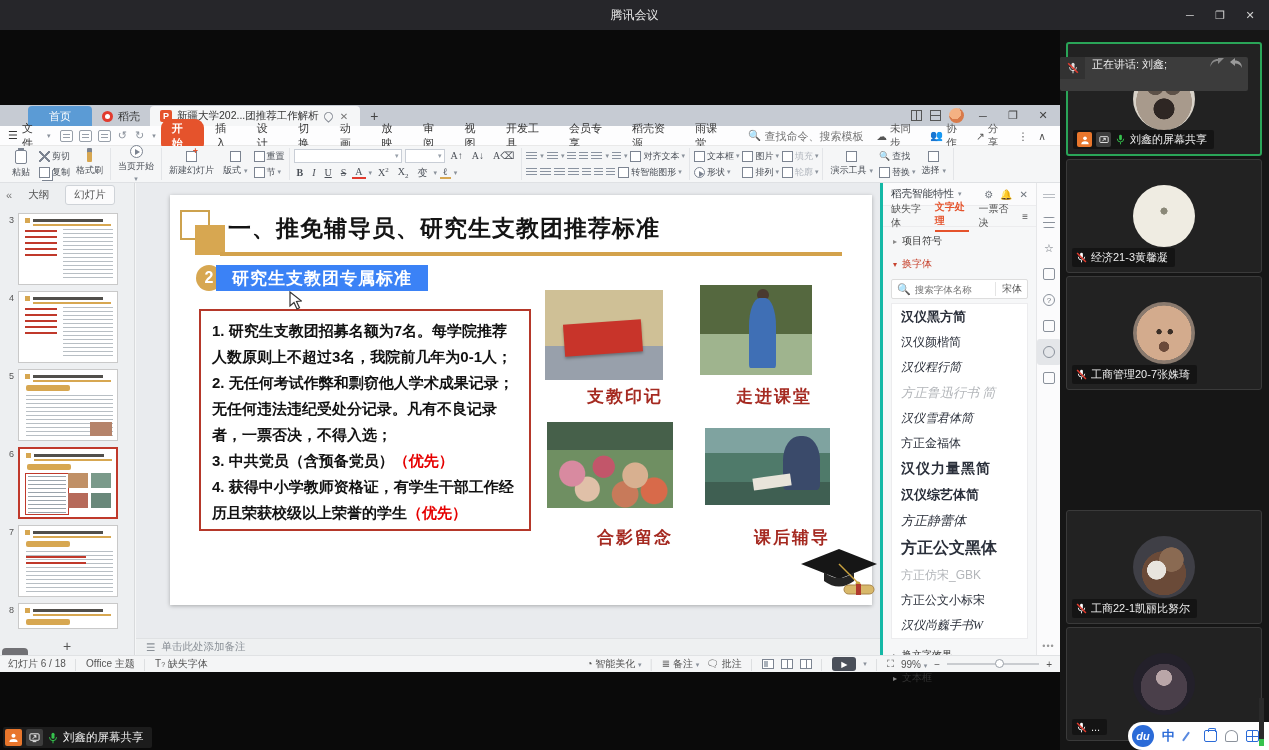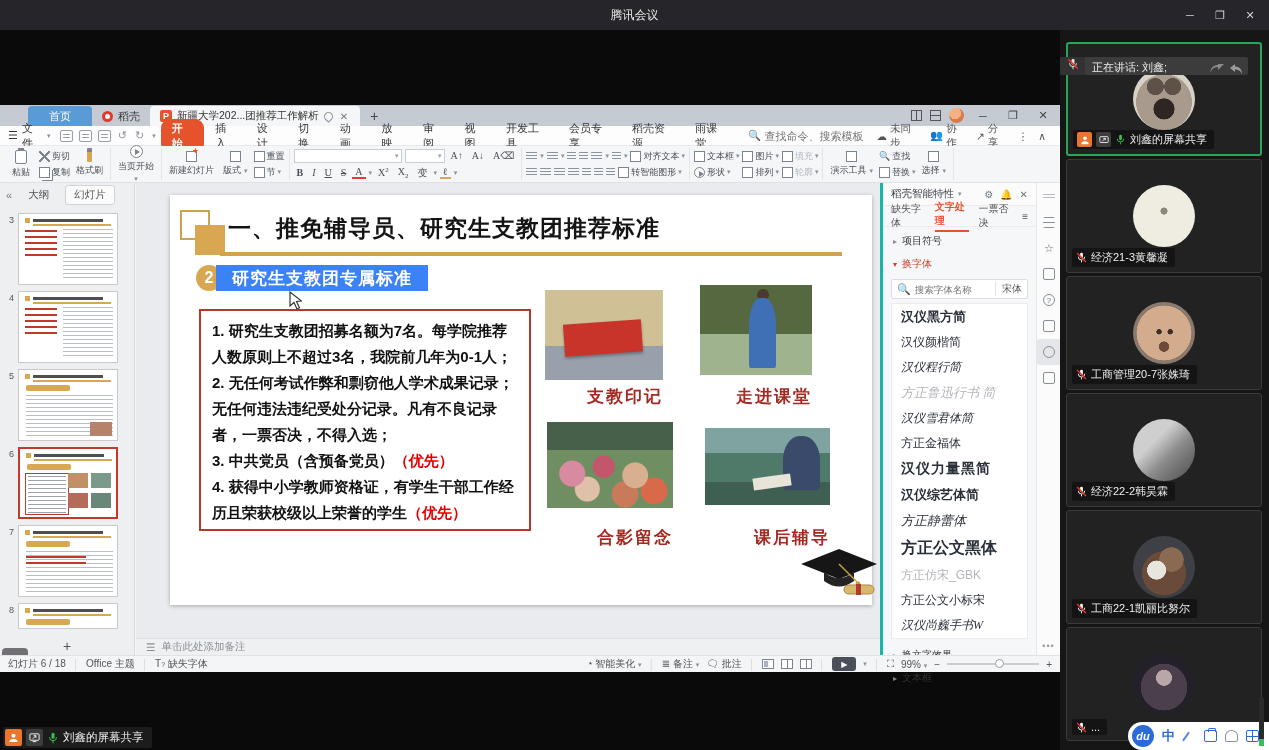--- a/index.html
+++ b/index.html
@@ -165,21 +165,21 @@
 .av2{background:radial-gradient(circle at 50% 42%,#8a8878 0 7%,#efece2 8%)}
 .av3{background:radial-gradient(circle at 50% 72%,#6b4a3a 0 9%,transparent 10%),radial-gradient(circle at 42% 48%,#3a2e26 0 5%,transparent 6%),radial-gradient(circle at 60% 48%,#3a2e26 0 5%,transparent 6%),radial-gradient(circle at 50% 50%,#d3ab8d 0 62%,#8a7a6e 63%)}
 .av4{background:linear-gradient(135deg,#cfcfcf 0 35%,#8a8a8a 60%,#4a4a4a)}
 .av5{background:radial-gradient(circle at 38% 55%,#e8e4de 0 18%,transparent 19%),radial-gradient(circle at 62% 38%,#8a6a52 0 22%,transparent 23%),radial-gradient(circle at 50% 60%,#6a4a38 0 45%,#3f3f46 46%)}
 .av6{background:radial-gradient(circle at 50% 40%,#b9a6a8 0 16%,transparent 17%),radial-gradient(circle at 50% 55%,#4a3f4a 0 50%,#23202a 51%)}
 .plabel{position:absolute;left:5px;bottom:5px;display:flex;align-items:center;gap:4px;background:rgba(15,15,15,.72);padding:2px 7px 2px 4px;border-radius:2px;color:#ededed;font-size:11px;white-space:nowrap}
 .badge{width:17px;height:17px;border-radius:2px;display:flex;align-items:center;justify-content:center;flex:none}
 .badge.orange{background:#e8762c}
 .badge.dark{background:#3d3d3d}
 
-.sbanner{position:absolute;left:1060px;top:57px;width:188px;height:18px;background:#3c3c3c;display:flex;align-items:flex-end;border-radius:2px;overflow:hidden}
+.sbanner{position:absolute;left:1060px;top:57px;width:188px;height:34px;background:#3c3c3c;display:flex;align-items:flex-start;border-radius:2px;overflow:hidden}
 .sb-mic{width:25px;height:22px;background:#323232;display:flex;align-items:center;justify-content:center;flex:none}
 .sbanner .txt{color:#ececec;font-size:11px;padding-left:7px;flex:1;white-space:nowrap}
 .sb-icons{display:flex;gap:4px;padding-right:5px;align-items:center}
 
 .imebar{position:absolute;right:0;top:722px;width:141px;height:28px;background:#fff;border-radius:14px 0 0 14px;display:flex;align-items:center;gap:8px;padding:0 8px 0 4px}
 .du{width:22px;height:22px;border-radius:50%;background:#2b6bd8;color:#fff;font-weight:bold;font-size:11px;font-style:italic;display:flex;align-items:center;justify-content:center;flex:none}
 .ime-lang{color:#2b6bd8;font-size:13px;font-weight:bold}
 .imeic{width:13px;height:12px;border:1px solid #2b6bd8;border-radius:2px;position:relative}
 .imeic.case:after{content:"";position:absolute;left:3px;top:-3px;width:6px;height:3px;border:1px solid #2b6bd8;border-bottom:none;border-radius:2px 2px 0 0}
 .imeic.person{border-color:#8a919b;border-radius:50% 50% 2px 2px}
@@ -759,32 +759,20 @@
       <div class="plabel">
           <svg width="11" height="11" viewBox="0 0 12 12">
             <rect x="4.5" y="0.8" width="3" height="6" rx="1.5" fill="#fff"></rect>
             <path d="M2.5 5.2a3.5 3.5 0 0 0 7 0" stroke="#fff" fill="none"></path>
             <line x1="6" y1="9" x2="6" y2="11.3" stroke="#fff"></line>
             <line x1="1.2" y1="1.2" x2="10.8" y2="10.8" stroke="#e23b2e" stroke-width="1.6"></line>
           </svg>
           <span>工商管理20-7张姝琦</span>
         </div>
     </div>
-    <div class="tile" style="top:363px">
-      <div class="av av4"></div>
-      <div class="plabel">
-          <svg width="11" height="11" viewBox="0 0 12 12">
-            <rect x="4.5" y="0.8" width="3" height="6" rx="1.5" fill="#fff"></rect>
-            <path d="M2.5 5.2a3.5 3.5 0 0 0 7 0" stroke="#fff" fill="none"></path>
-            <line x1="6" y1="9" x2="6" y2="11.3" stroke="#fff"></line>
-            <line x1="1.2" y1="1.2" x2="10.8" y2="10.8" stroke="#e23b2e" stroke-width="1.6"></line>
-          </svg>
-          <span>经济22-2韩昊霖</span>
-        </div>
-    </div>
     <div class="tile" style="top:480px">
       <div class="av av5"></div>
       <div class="plabel">
           <svg width="11" height="11" viewBox="0 0 12 12">
             <rect x="4.5" y="0.8" width="3" height="6" rx="1.5" fill="#fff"></rect>
             <path d="M2.5 5.2a3.5 3.5 0 0 0 7 0" stroke="#fff" fill="none"></path>
             <line x1="6" y1="9" x2="6" y2="11.3" stroke="#fff"></line>
             <line x1="1.2" y1="1.2" x2="10.8" y2="10.8" stroke="#e23b2e" stroke-width="1.6"></line>
           </svg>
           <span>工商22-1凯丽比努尔</span>

